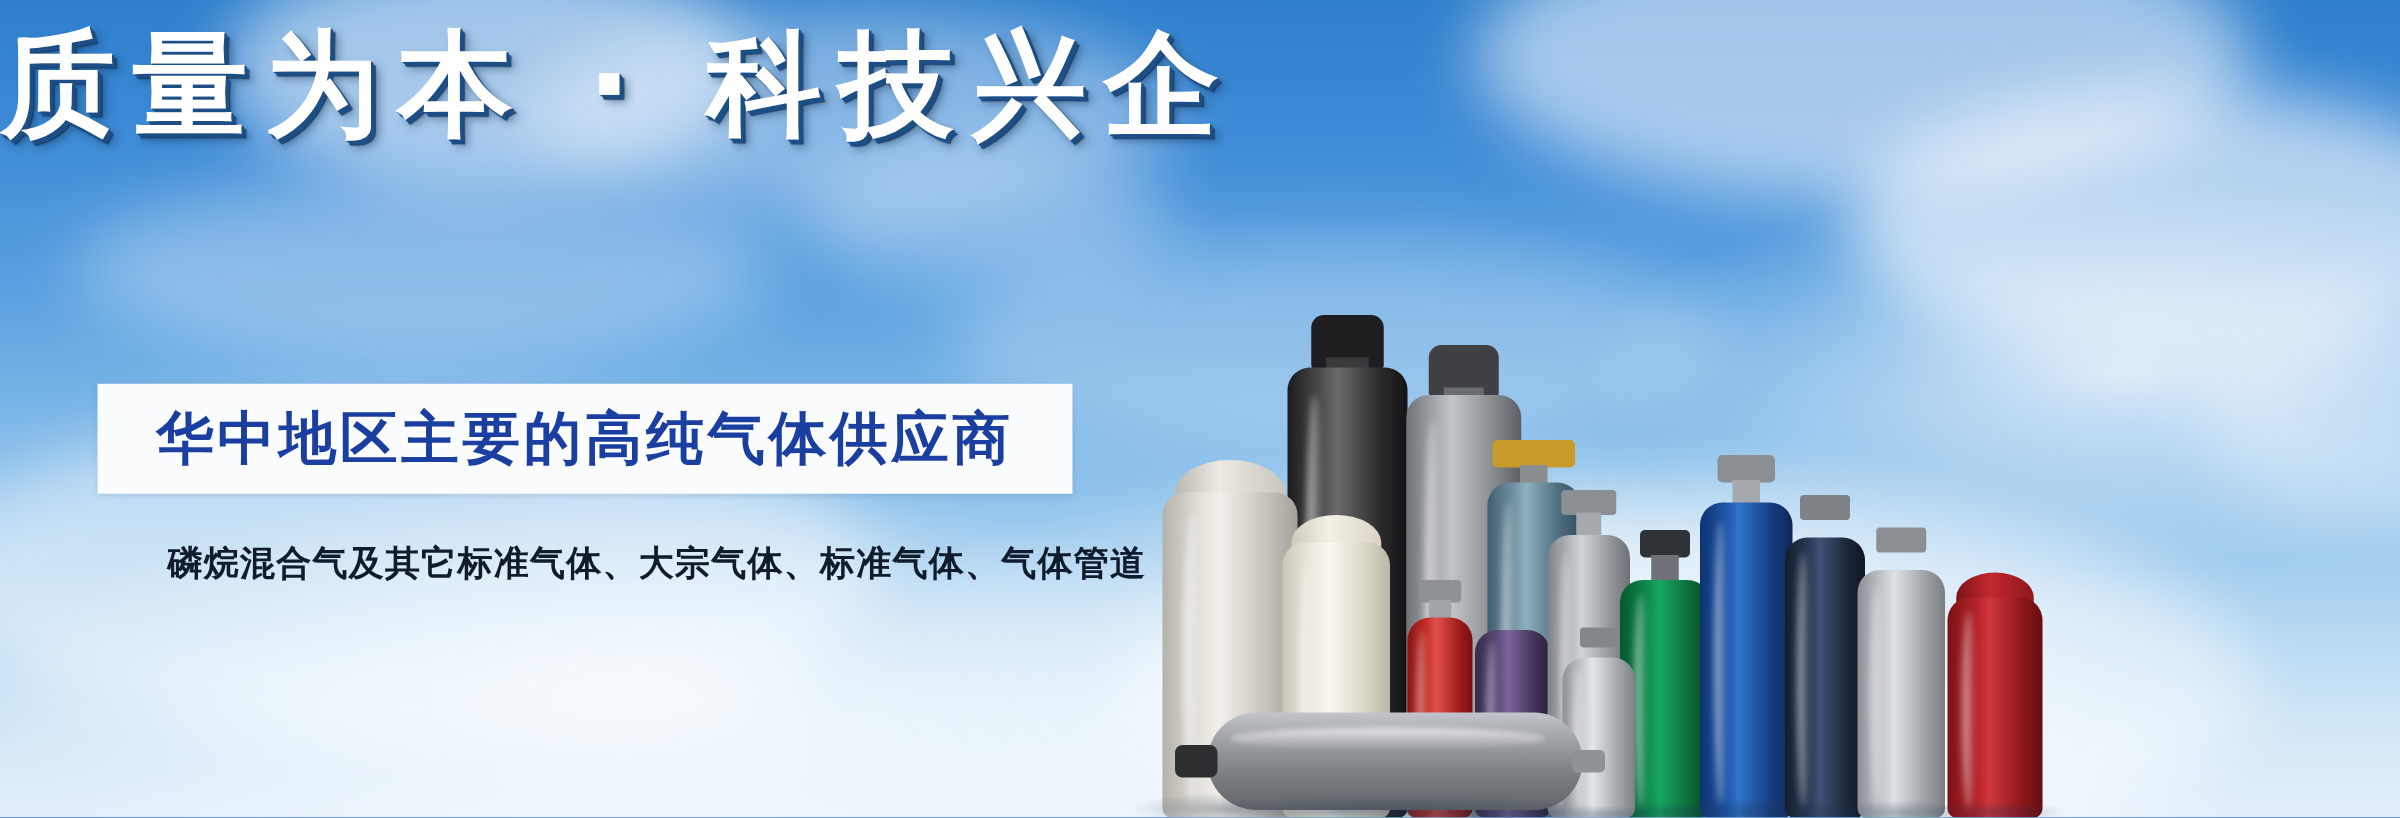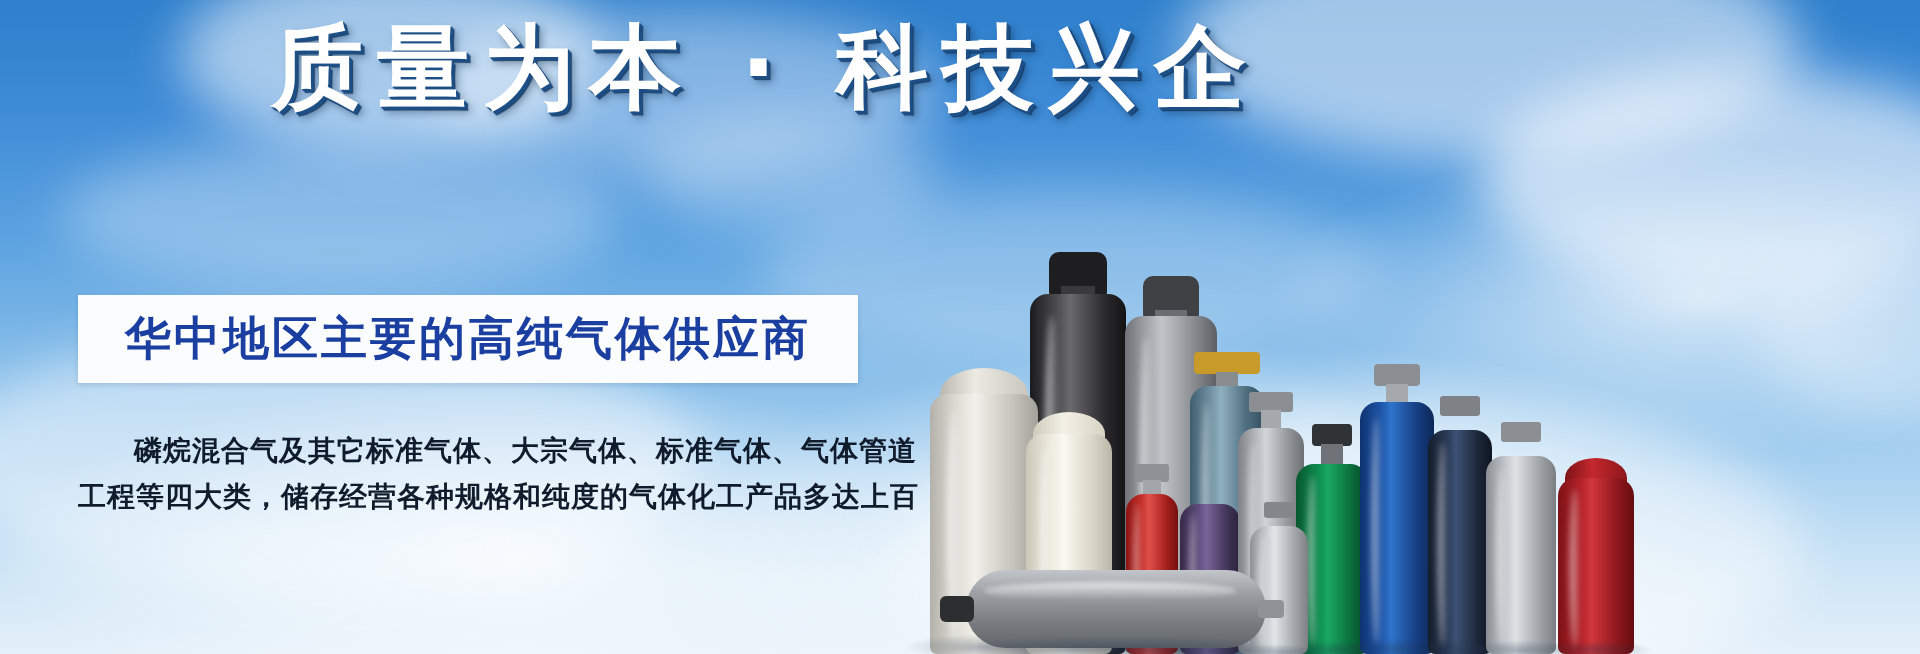--- a/index.html
+++ b/index.html
@@ -24,21 +24,21 @@
   .c4 { left:1480px; top:70px;   width:520px; height:220px; opacity:.60; }
   .c5 { left:60px;   top:140px;  width:560px; height:150px; opacity:.30; }
   .c6 { left:760px;  top:190px;  width:620px; height:170px; opacity:.26; }
   .c7 { left:-60px;  top:330px;  width:760px; height:260px; opacity:.45; }
   .c8 { left:900px;  top:400px;  width:900px; height:300px; opacity:.40; }
   .c9 { left:640px;  top:120px;  width:300px; height:110px; opacity:.30; }
   .c10{ left:1760px; top:240px;  width:300px; height:180px; opacity:.35; }
 
   
   .headline-block {
-    position:absolute; left:0; top:14px; width:1260px; text-align:right;
+    position:absolute; left:0; top:14px; width:1260px; text-align:left;
   }
   .headline {
     font-family:"DejaVu Sans", sans-serif;
     font-weight:bold;
     font-size:92px;
     letter-spacing:14px;
     color:#ffffff;
     line-height:1.18;
     white-space:nowrap;
     text-shadow:
@@ -54,21 +54,21 @@
     font-weight:bold;
     font-size:35px;
     letter-spacing:.5px;
     color:#10243c;
     white-space:nowrap;
     text-shadow:0 1px 1px rgba(255,255,255,.35);
   }
 
   
   .white-box {
-    position:absolute; left:78px; top:295px;
+    position:absolute; left:78px; top:307px;
     width:780px; height:88px;
     background:#fbfcfd;
     box-shadow:0 2px 5px rgba(20,60,110,.16);
     display:flex; align-items:center; justify-content:center;
   }
   .white-box-text {
     font-family:"DejaVu Sans", sans-serif;
     font-weight:bold;
     font-size:46px;
     letter-spacing:3px;
@@ -145,21 +145,20 @@
   <div class="headline-block">
     <div class="headline">质量为本 · 科技兴企</div>
   </div>
 
   <div class="white-box">
     <span class="white-box-text">华中地区主要的高纯气体供应商</span>
   </div>
 
   <div class="body-copy">
     <span class="ln first">磷烷混合气及其它标准气体、大宗气体、标准气体、气体管道</span>
-    <span class="ln">工程等四大类，储存经营各种规格和纯度的气体化工产品多达上百</span>
   </div>
 
   <div class="products">
 
     <div class="cyl" style="left:100px; width:96px; height:360px;">
       <div class="cap" style="top:-42px; width:58px; height:44px; background:#1e1e20; border-radius:10px 10px 4px 4px;"></div>
       <div class="neck" style="top:-8px; width:34px; height:22px; background:#3a3a3c;"></div>
       <div class="body" style="background:linear-gradient(90deg,#1b1b1d 0%,#4d4d50 28%,#6a6a6d 42%,#2a2a2c 78%,#131314 100%);"></div>
       <div class="gloss"></div>
       <div class="shadow-pool" style="width:150px; height:26px;"></div>

